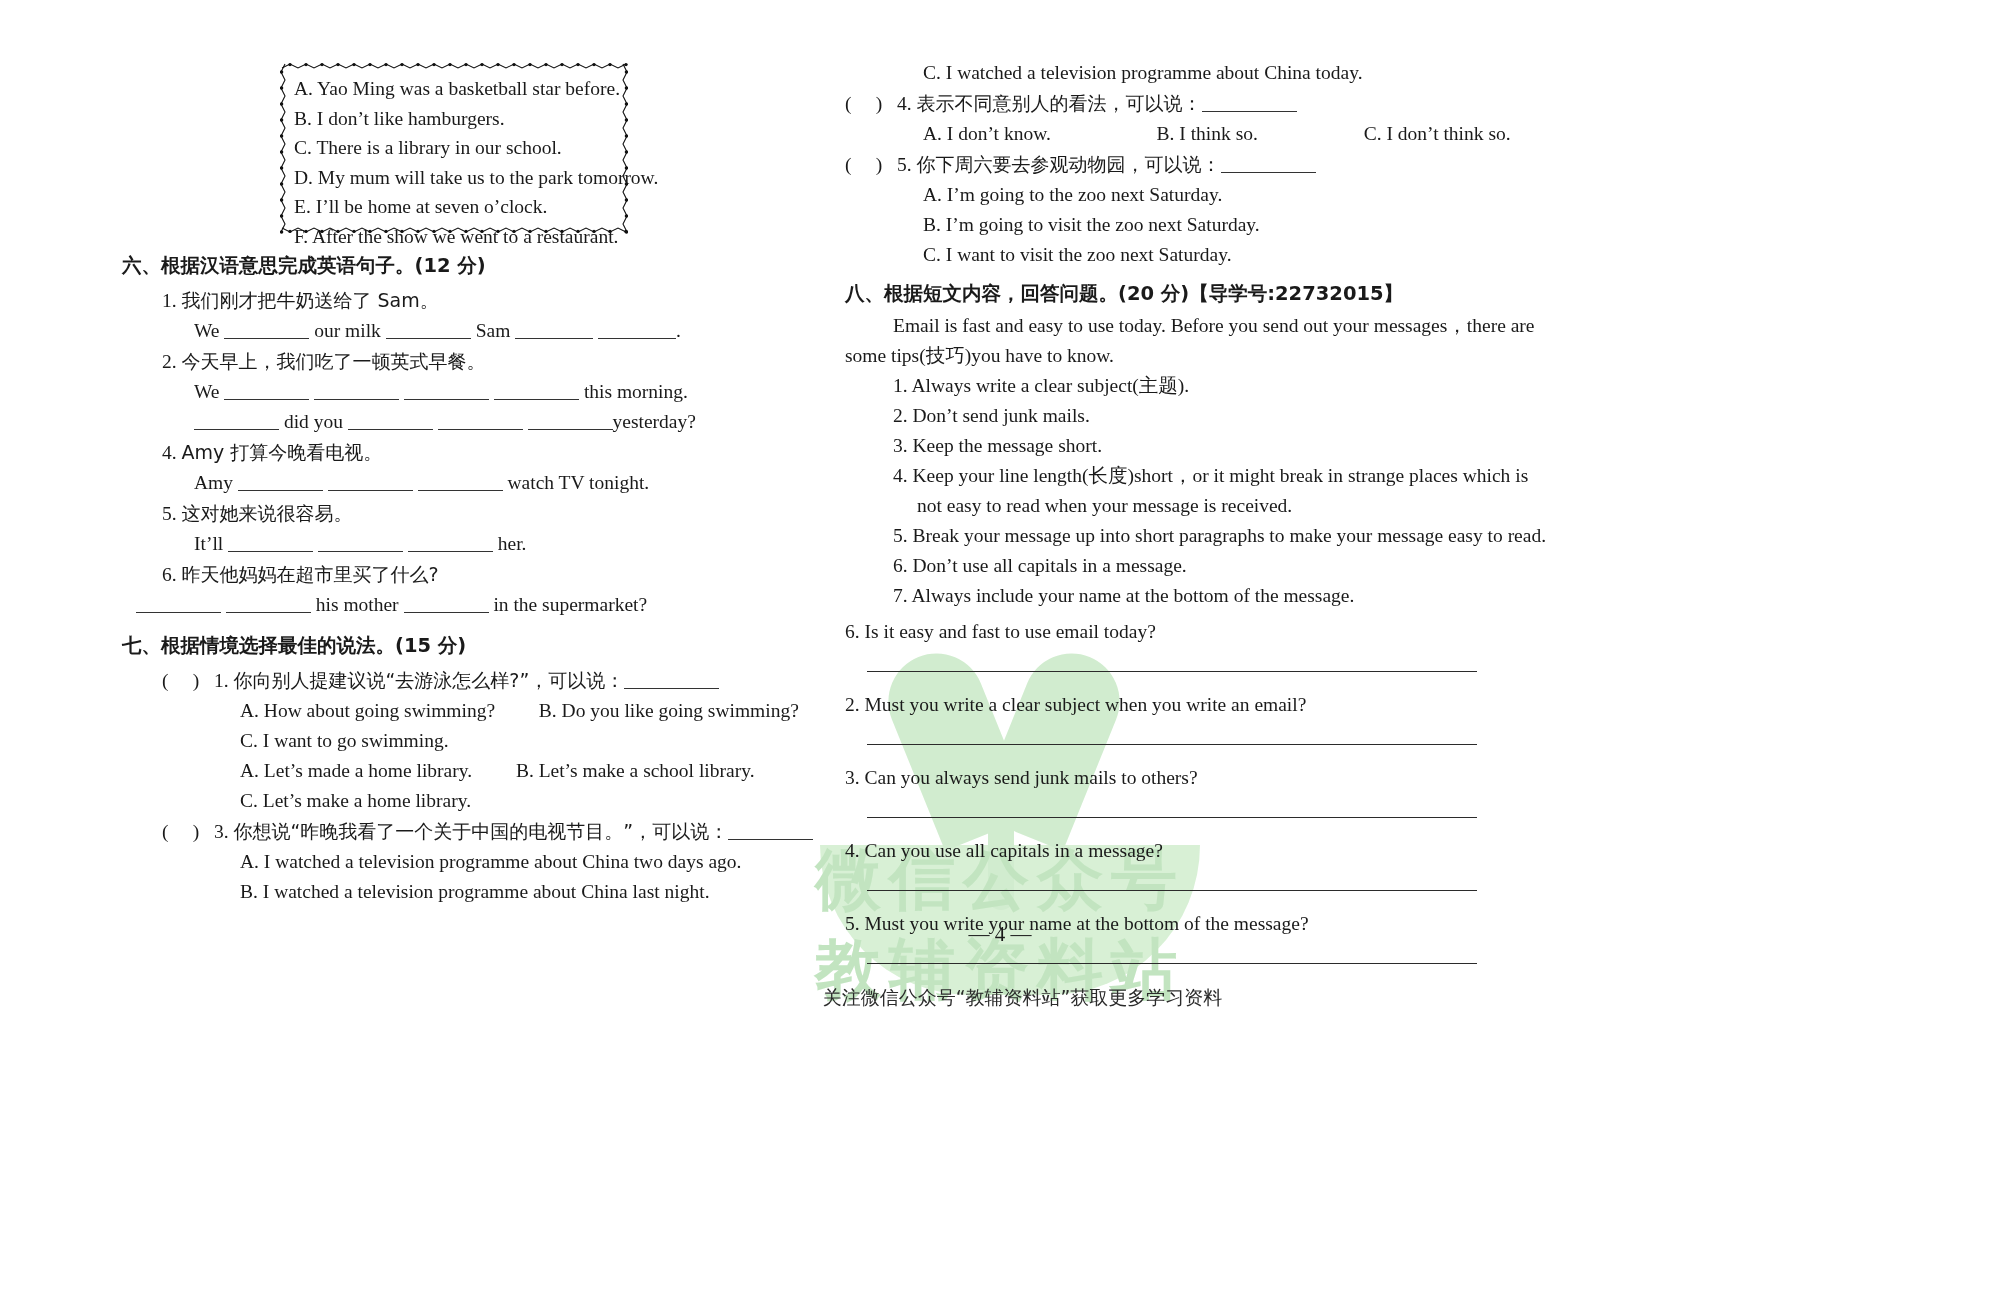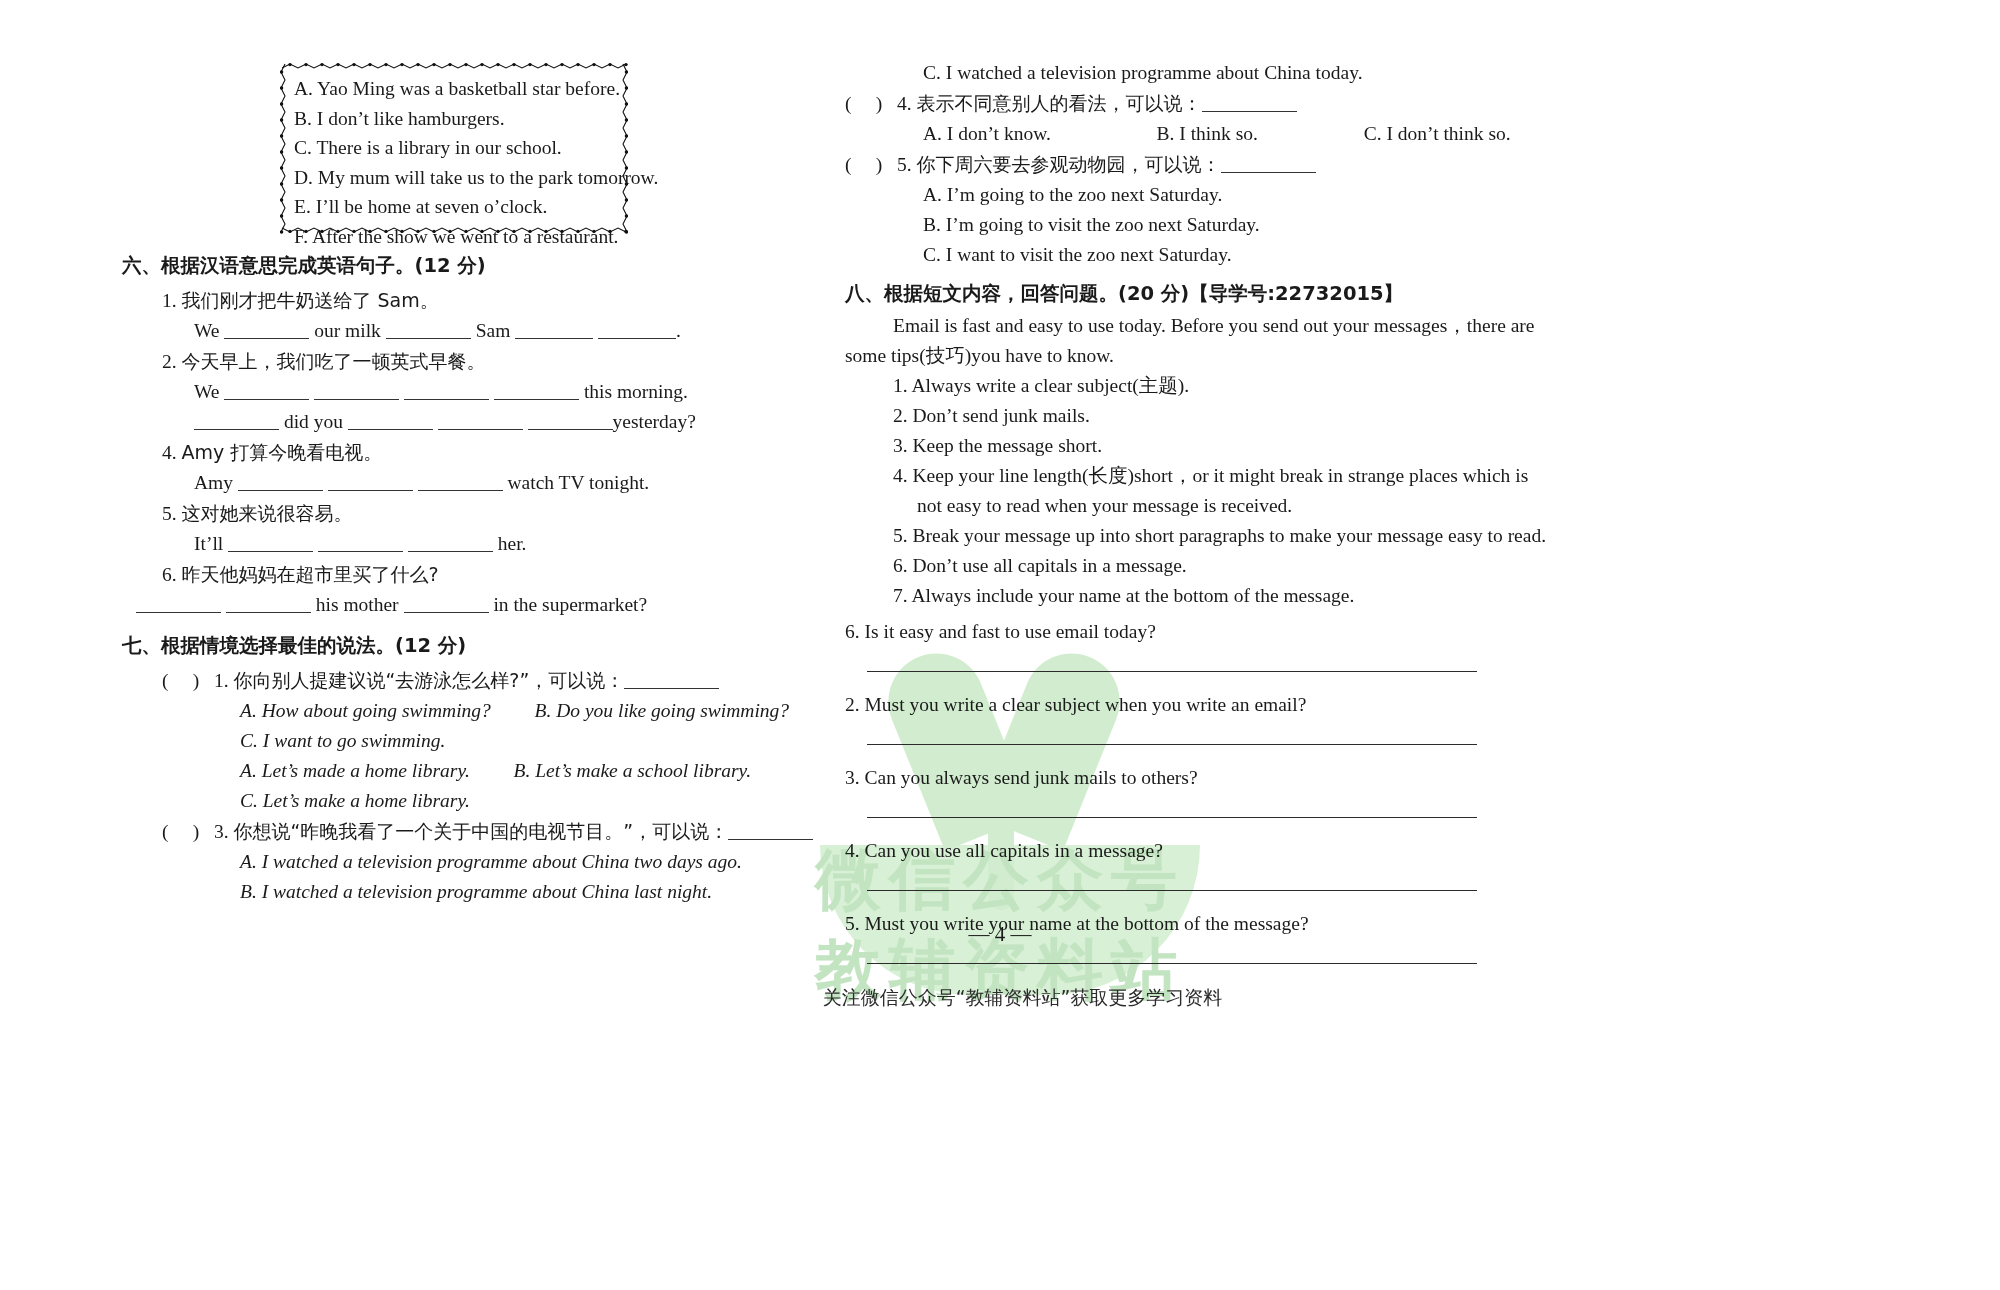--- a/index.html
+++ b/index.html
@@ -81,21 +81,21 @@
   .cn{ font-family:"DejaVu Sans","Liberation Sans",sans-serif; font-size:19px;}
   .sec-head{
     font-family:"DejaVu Sans","Liberation Sans",sans-serif;
     font-weight:bold;
     font-size:19.5px;
     white-space:nowrap;
     letter-spacing:0px;
   }
   .indent1{ padding-left:40px; }
   .indent2{ padding-left:72px; }
-  .indent3{ padding-left:118px;font-style:italic; }
+  .indent3{ padding-left:118px; }
 
   .blank{
     display:inline-block;
     border-bottom:1.4px solid #333;
     height:17px;
     vertical-align:-2px;
   } .b78{width:78px;} .b85{width:85px;} .b95{width:95px;}
 
   .paren{
     display:inline-block;
@@ -319,21 +319,21 @@
       <span class="cn">昨天他妈妈在超市里买了什么?</span>
     </div>
     <div class="line" style="padding-left:14px;">
       <span class="blank b85"></span>
       <span class="blank b85"></span>
       <span>his mother</span>
       <span class="blank b85"></span>
       <span>in the supermarket?</span>
     </div>
 
-    <div class="sec-head" style="margin-top:12px;margin-bottom:6px;">七、根据情境选择最佳的说法。(12 分)</div>
+    <div class="sec-head" style="margin-top:12px;margin-bottom:6px;">七、根据情境选择最佳的说法。(15 分)</div>
 
     <div class="line indent1">
       <span class="paren">(&nbsp;&nbsp;&nbsp;&nbsp;&nbsp;)</span><span>1.</span>
       <span class="cn">你向别人提建议说“去游泳怎么样?”，可以说：</span><span class="blank b95"></span>
     </div>
     <div class="line indent3">
       <span>A. How about going swimming?</span>
       <span style="display:inline-block;width:34px;"></span>
       <span>B. Do you like going swimming?</span>
     </div>

